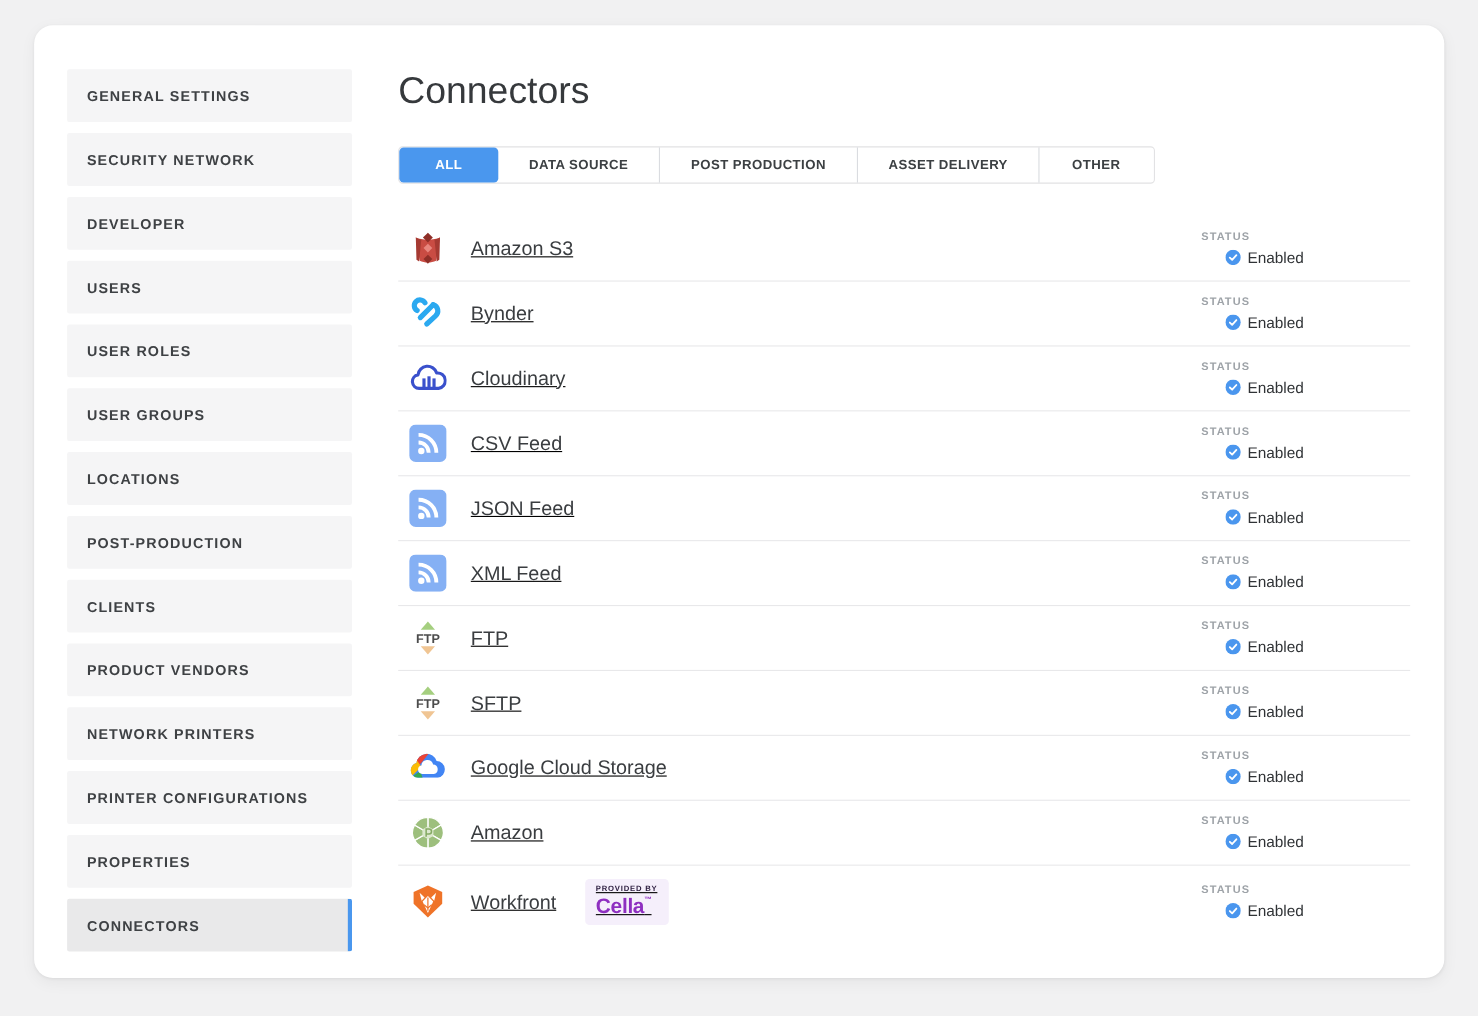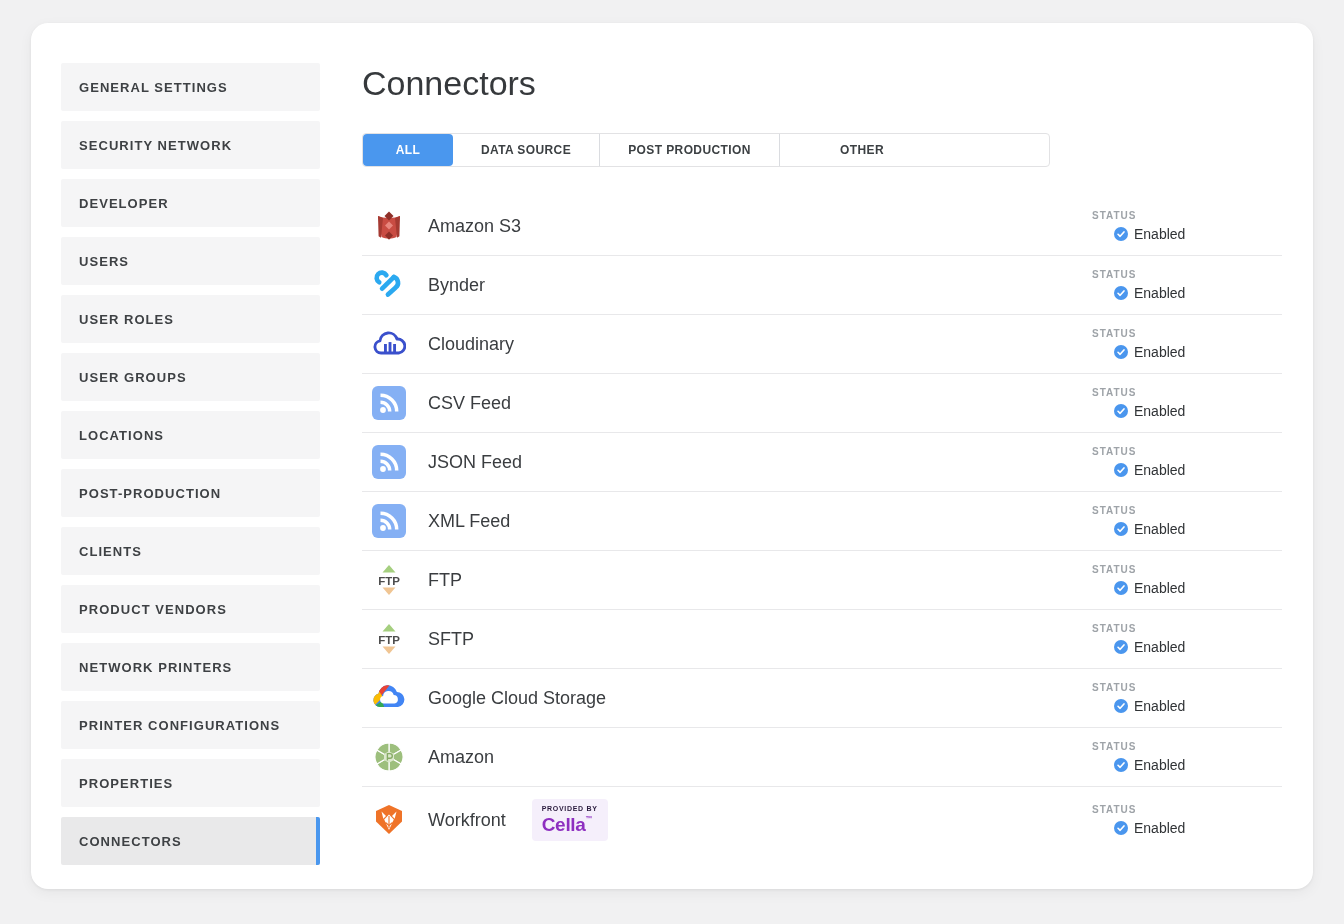--- a/index.html
+++ b/index.html
@@ -38,21 +38,21 @@
     cursor:pointer;box-sizing:border-box;
   }
   .tab:nth-child(1){width:90px;}
   .tab:nth-child(2){width:146px;}
   .tab:nth-child(3){width:180px;}
   .tab:nth-child(4){width:165px;}
   .tab:nth-child(5){width:104px;}
   .tab:nth-child(n+3){border-left:1px solid #dadce0;}
   .tab.active{background:#4a97ee;color:#fff;border-radius:4px;}
   
-  .rows{margin-top:30px;}
+  .rows{margin-top:30px;text-decoration:underline;}
   .row{
     position:relative;height:58px;display:flex;align-items:center;
     border-bottom:1px solid #e8e8ea;cursor:pointer;
   }
   .row:last-child{border-bottom:none;height:66px;}
   .row-icon{width:34px;height:34px;margin-left:10px;flex:0 0 34px;}
   .row-icon svg{width:34px;height:34px;display:block;}
   .row-name{margin-left:22px;font-size:18px;color:#3a3d40;}
   .status{position:absolute;left:730px;top:50%;transform:translateY(-50%);}
   .status-label{font-size:10px;font-weight:bold;color:#9ea3a8;letter-spacing:1px;margin-bottom:5px;}
@@ -125,20 +125,23 @@
         <div class="tab active">
     <span>ALL</span>
   </div>
         <div class="tab">
     <span>DATA SOURCE</span>
   </div>
         <div class="tab">
     <span>POST PRODUCTION</span>
   </div>
         <div class="tab">
+    <span>ASSET DELIVERY</span>
+  </div>
+        <div class="tab">
     <span>OTHER</span>
   </div>
       </div>
     <div class="rows">
         <div class="row">
     <span class="row-icon">
             <svg viewBox="0 0 34 34">
     <path d="M6 7 C11 9.6 23 9.6 28 7 L24.5 28 C20 30.2 14 30.2 9.5 28 Z" fill="#c94c43"></path>
     <path d="M6 7 Q8.5 8.3 11 8.9 L9 28.7 Q7.6 28 6.6 27.2 Z" fill="#a53a32"></path>
     <path d="M28 7 Q25.5 8.3 23 8.9 L25 28.7 Q26.4 28 27.4 27.2 Z" fill="#a53a32"></path>

